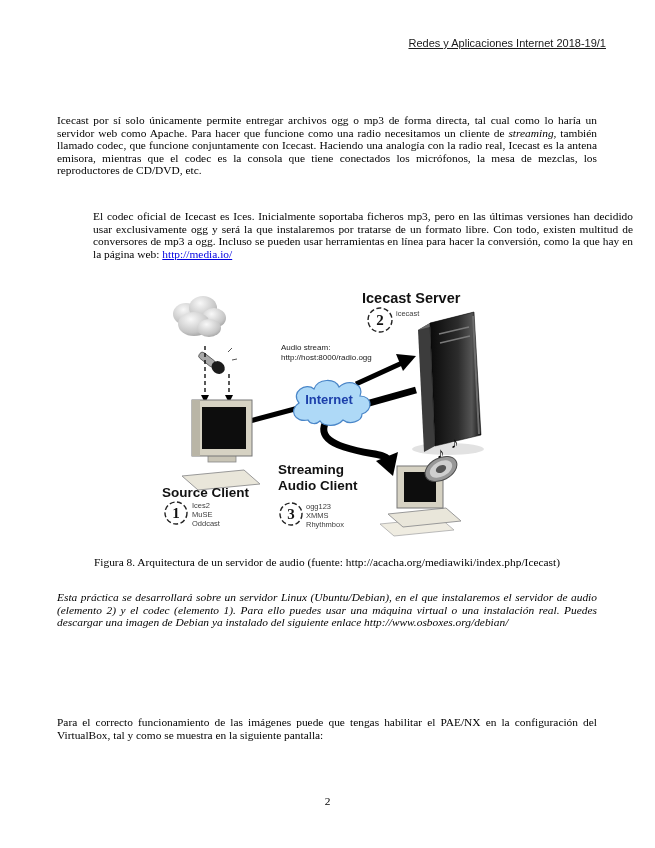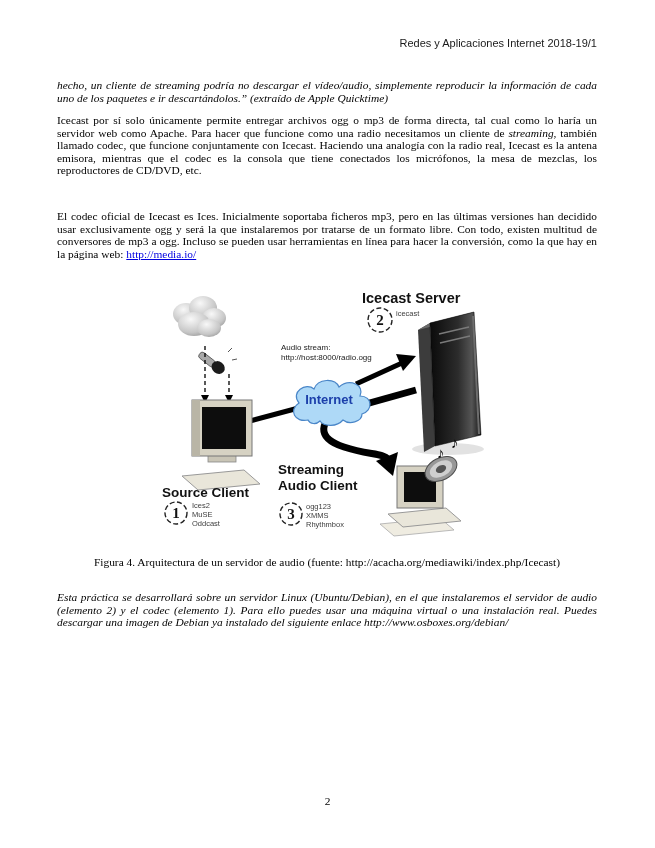--- a/index.html
+++ b/index.html
@@ -8,36 +8,37 @@
     position: relative;
     width: 655px;
     height: 848px;
     background: #ffffff;
     font-family: "Liberation Serif", serif;
     color: #000;
     overflow: hidden;
   }
   .header {
     position: absolute;
-    top: 37px; left: 57px; width: 540px;
+    top: 37px; left: 66px; width: 540px;
     text-align: right;
     font-family: "Liberation Sans", sans-serif;
     font-size: 11px;
     color: #1a1a1a;
+    text-decoration: underline;
   }
   .para {
     position: absolute;
     left: 57px; width: 540px;
     font-size: 11.4px;
     line-height: 12.6px;
     text-align: justify;
   }
   .quote { top: 79px; font-style: italic; }
   .p2 { top: 114px; }
-  .p3 { top: 210px; }
+  .p3 { top: 210px; margin-left: 36px; }
   .p4 { top: 591px; font-style: italic; }
   .p5 { top: 674px; }
   .p6 { top: 716px; }
   .link { color: #0000e0; text-decoration: underline; cursor: pointer; }
   .caption {
     position: absolute;
     top: 556px; left: 37px; width: 580px;
     text-align: center;
     font-size: 11.4px;
   }
@@ -60,21 +61,20 @@
   .fig-small { font-size: 8px; fill: #1a1a1a; }
   .fig-internet { font-weight: bold; font-size: 13px; fill: #1b3faa; }
 </style>
 </head>
 <body>
 
 <div class="page">
 
   <div class="header">Redes y Aplicaciones Internet 2018-19/1</div>
 
-  <p class="para quote">hecho, un cliente de streaming podría no descargar el vídeo/audio, simplemente reproducir la información de cada uno de los paquetes e ir descartándolos.” (extraído de Apple Quicktime)</p>
 
   <p class="para p2"><span>Icecast por sí solo únicamente permite entregar archivos ogg o mp3 de forma directa, tal cual como lo haría un servidor web como Apache. Para hacer que funcione como una radio necesitamos un cliente de </span><em>streaming</em><span>, también llamado codec, que funcione conjuntamente con Icecast. Haciendo una analogía con la radio real, Icecast es la antena emisora, mientras que el codec es la consola que tiene conectados los micrófonos, la mesa de mezclas, los reproductores de CD/DVD, etc.</span></p>
 
   <p class="para p3"><span>El codec oficial de Icecast es Ices. Inicialmente soportaba ficheros mp3, pero en las últimas versiones han decidido usar exclusivamente ogg y será la que instalaremos por tratarse de un formato libre. Con todo, existen multitud de conversores de mp3 a ogg. Incluso se pueden usar herramientas en línea para hacer la conversión, como la que hay en la página web: </span><a class="link">http://media.io/</a></p>
 
   <div class="figure">
     <svg width="360" height="264" viewBox="0 0 360 264">
       <defs>
         <radialGradient id="gcloud" cx="40%" cy="30%" r="85%">
           <stop offset="0%" stop-color="#f8f8f8"></stop>
@@ -172,19 +172,20 @@
       <text x="130" y="188" class="fig-title-sm">Streaming</text>
       <text x="130" y="204" class="fig-title-sm">Audio Client</text>
       <circle cx="143" cy="228" r="11" fill="#fff" stroke="#222" stroke-width="1.4" stroke-dasharray="5 2.5"></circle>
       <text x="143" y="233" text-anchor="middle" class="fig-num">3</text>
       <text x="158" y="223" class="fig-item">ogg123</text>
       <text x="158" y="232" class="fig-item">XMMS</text>
       <text x="158" y="241" class="fig-item">Rhythmbox</text>
     </svg>
   </div>
 
-  <div class="caption">Figura 4. Arquitectura de un servidor de audio (fuente: http://acacha.org/mediawiki/index.php/Icecast)</div>
+  <div class="caption">Figura 8. Arquitectura de un servidor de audio (fuente: http://acacha.org/mediawiki/index.php/Icecast)</div>
 
   <p class="para p4">Esta práctica se desarrollará sobre un servidor Linux (Ubuntu/Debian), en el que instalaremos el servidor de audio (elemento 2) y el codec (elemento 1). Para ello puedes usar una máquina virtual o una instalación real. Puedes descargar una imagen de Debian ya instalado del siguiente enlace http://www.osboxes.org/debian/</p>
+  <p class="para p6">Para el correcto funcionamiento de las imágenes puede que tengas habilitar el PAE/NX en la configuración del VirtualBox, tal y como se muestra en la siguiente pantalla:</p>
 
   <div class="pagenum">2</div>
 
 </div>
 
 </body></html>

